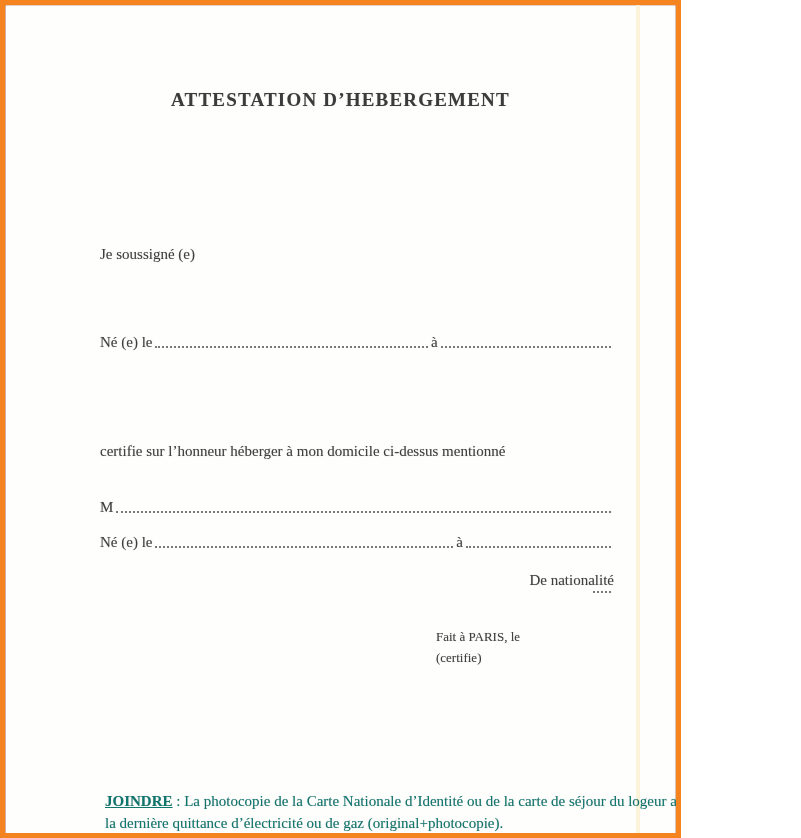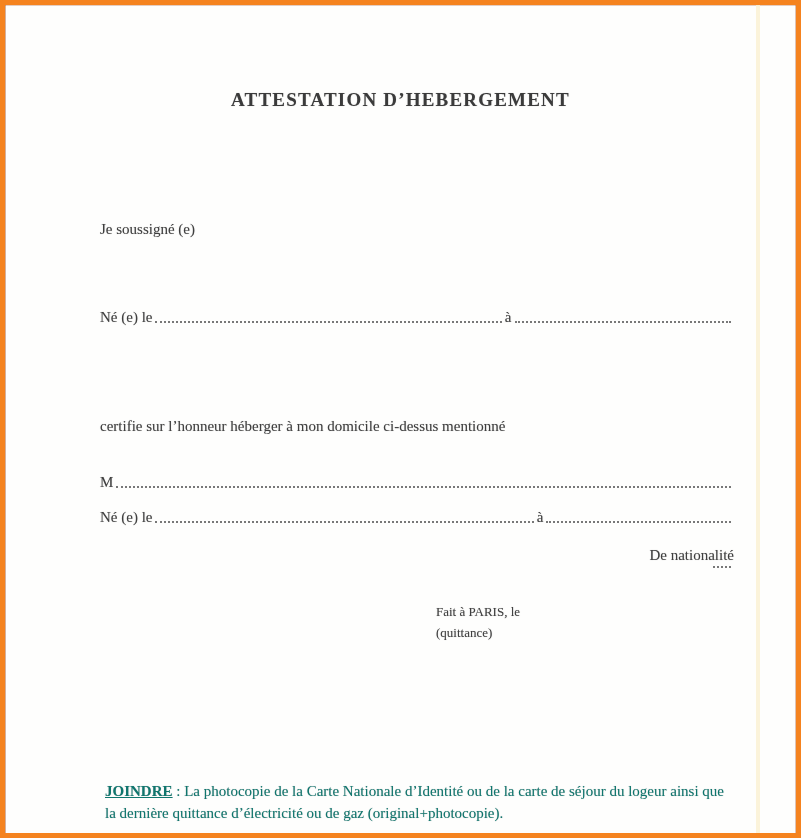--- a/index.html
+++ b/index.html
@@ -5,39 +5,40 @@
   html, body {
     margin: 0;
     padding: 0;
     width: 801px;
     height: 838px;
     background: #ffffff;
     font-family: "Liberation Serif", "DejaVu Serif", serif;
   }
   .scan {
     position: relative;
-    width: 801px;
+    width: 681px;
     height: 838px;
     box-sizing: border-box;
     border: 5px solid #f5831f;
     background: #fefefd;
     box-shadow: inset 1px 0 0 rgba(150,60,15,0.40), inset -1px 0 0 rgba(150,60,15,0.30), inset 0 1px 0 rgba(150,60,15,0.25);
     overflow: hidden;
     color: #3f3f3f;
   }
   .page-edge {
     position: absolute;
     top: 0; bottom: 0;
     right: 36px;
     width: 4px;
     background: #faf1d4;
     opacity: 0.85;
   }
   .txt {
     text-shadow: 0 0 1px rgba(75,75,75,0.35);
+    margin-top: 25px;
   }
   .title {
     position: absolute;
     top: 84px;
     left: 0;
     width: 100%;
     margin: 0;
     text-align: center;
     font-size: 19px;
     font-weight: bold;
@@ -132,18 +133,18 @@
     <span class="dots g100"></span>
   </div>
 
   <div class="line nat txt">
     <span class="lbl">De nationalité</span>
     <span class="dots g100"></span>
   </div>
 
   <div class="sig-block txt">
     <div>Fait à PARIS, le</div>
-    <div>(quittance)</div>
+    <div>(certifie)</div>
   </div>
 
   <p class="footer-note txt"><b>JOINDRE</b><span> : La photocopie de la Carte Nationale d’Identité ou de la carte de séjour du logeur ainsi que la dernière quittance d’électricité ou de gaz (original+photocopie).</span></p>
 
 </div>
 
 </body></html>

